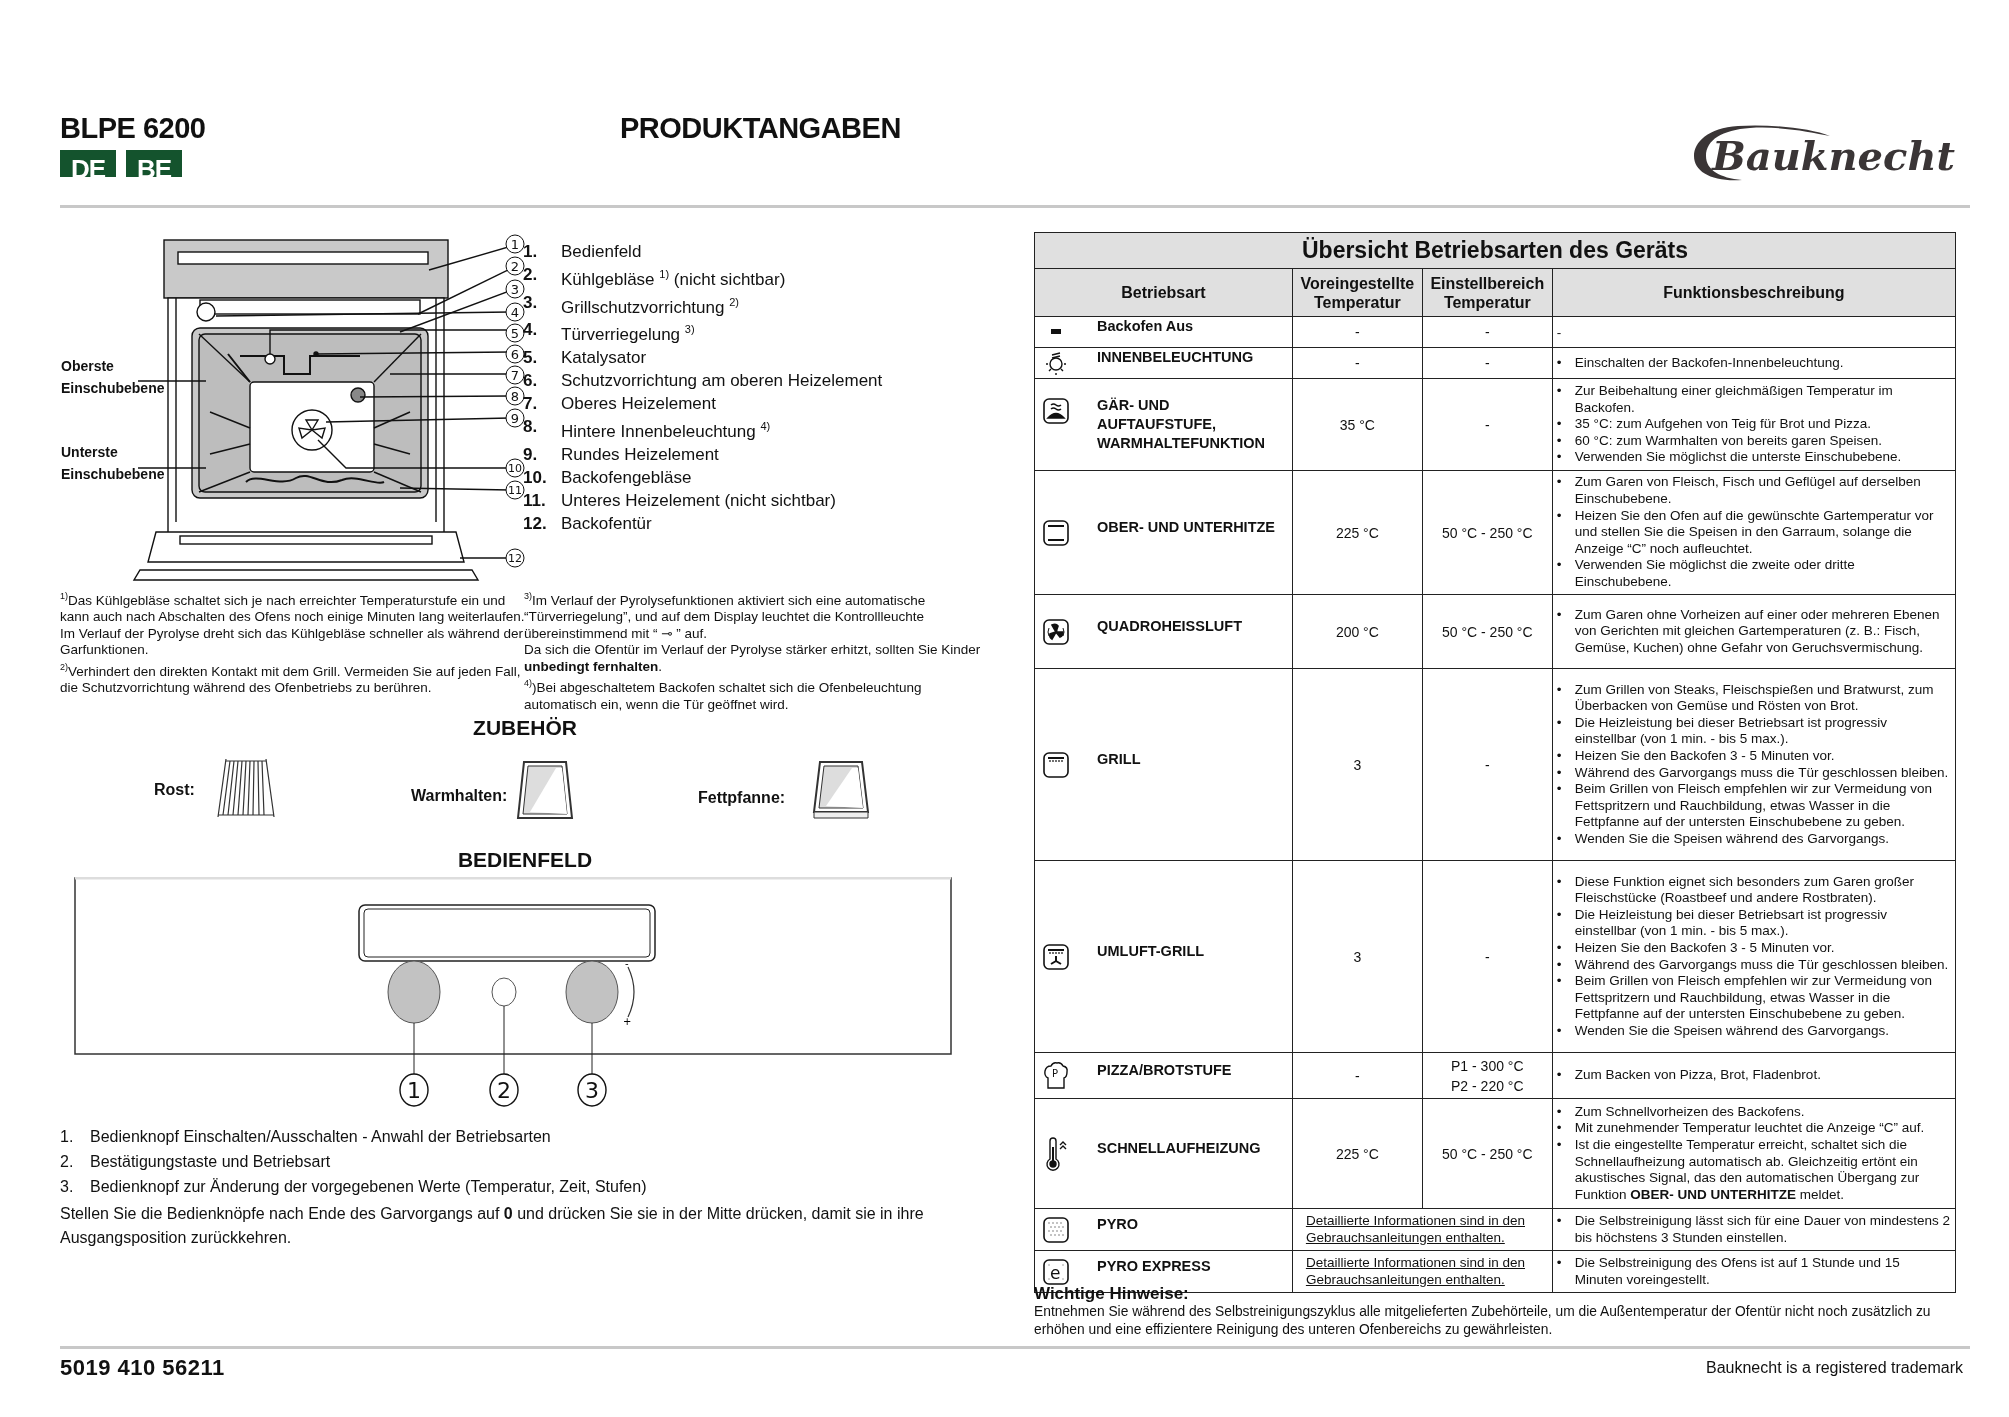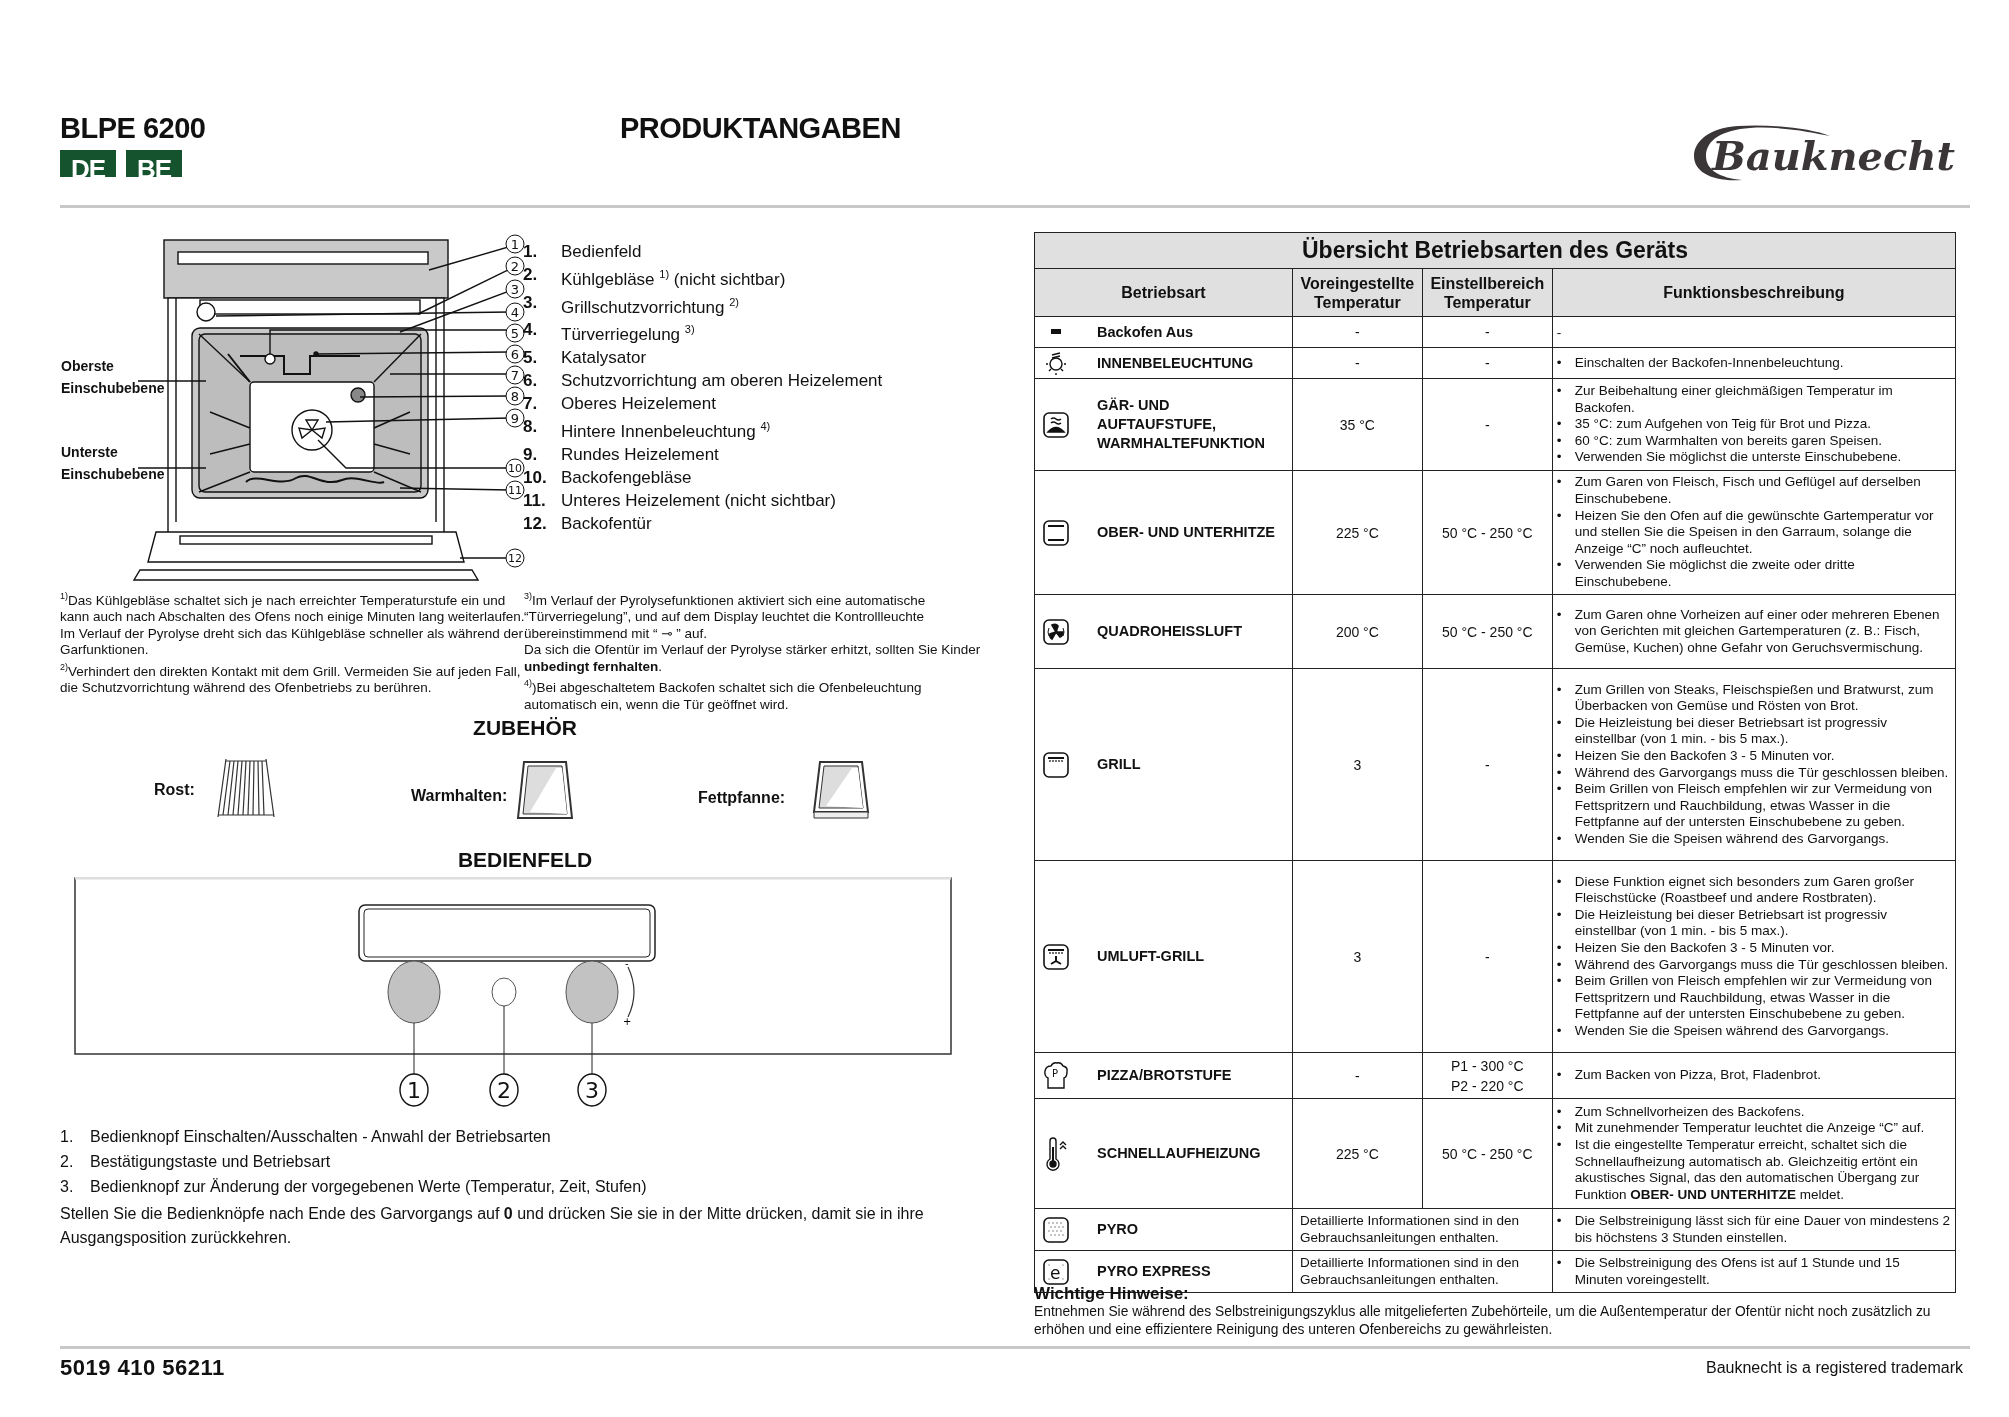--- a/index.html
+++ b/index.html
@@ -41,28 +41,28 @@
   .controls .num { width: 30px; }
   .controls-note { position: absolute; left: 60px; top: 1202px; width: 900px; font-size: 16px; line-height: 24px; }
 
   
   .tbl-wrap { position: absolute; left: 1034px; top: 232px; width: 922px; }
   table { border-collapse: collapse; width: 922px; font-size: 14px; border-radius: 18px; }
   td, th { border: 1.5px solid #222; vertical-align: middle; }
   .t-title { background: #e0e0e0; font-size: 23px; font-weight: bold; height: 36px; text-align: center; }
   .t-head th { background: #e0e0e0; font-size: 16px; font-weight: bold; height: 48px; line-height: 19px; text-align: center; }
   .c-mode { width: 258px; } .c-pre { width: 130px; text-align: center; } .c-rng { width: 130px; text-align: center; } .c-desc { width: 404px; }
-  .mode-cell { display: flex; align-items: center; }
+  .mode-cell { display: flex; }
   .mode-icon { width: 38px; height: 30px; display: flex; align-items: center; justify-content: center; margin-left: 2px; margin-right: 22px; flex: none; }
   .mode-name { font-weight: bold; font-size: 14.5px; line-height: 19px; }
   .desc ul { list-style: none; padding: 2px 4px 2px 4px; }
   .desc li { position: relative; padding-left: 18px; font-size: 13.5px; line-height: 16.6px; }
   .desc li::before { content: "•"; position: absolute; left: 0; }
   .desc .plain { padding: 2px 4px; font-size: 13.5px; }
-  .pyro-info { font-size: 13.5px; line-height: 16.6px; padding: 2px 7px; }
+  .pyro-info { font-size: 13.5px; line-height: 16.6px; padding: 2px 13px; text-decoration: underline; }
   .range2 { line-height: 20px; }
 
   .hint-title { position: absolute; left: 1034px; top: 1284px; font-size: 17px; font-weight: bold; }
   .hint-text { position: absolute; left: 1034px; top: 1303px; width: 930px; font-size: 13.8px; line-height: 18px; }
 
   .artnum { position: absolute; left: 60px; top: 1355px; font-size: 22px; font-weight: bold; letter-spacing: 0.5px; }
   .trademark { position: absolute; right: 46px; top: 1359px; font-size: 16px; }
 </style>
 </head>
 <body>

